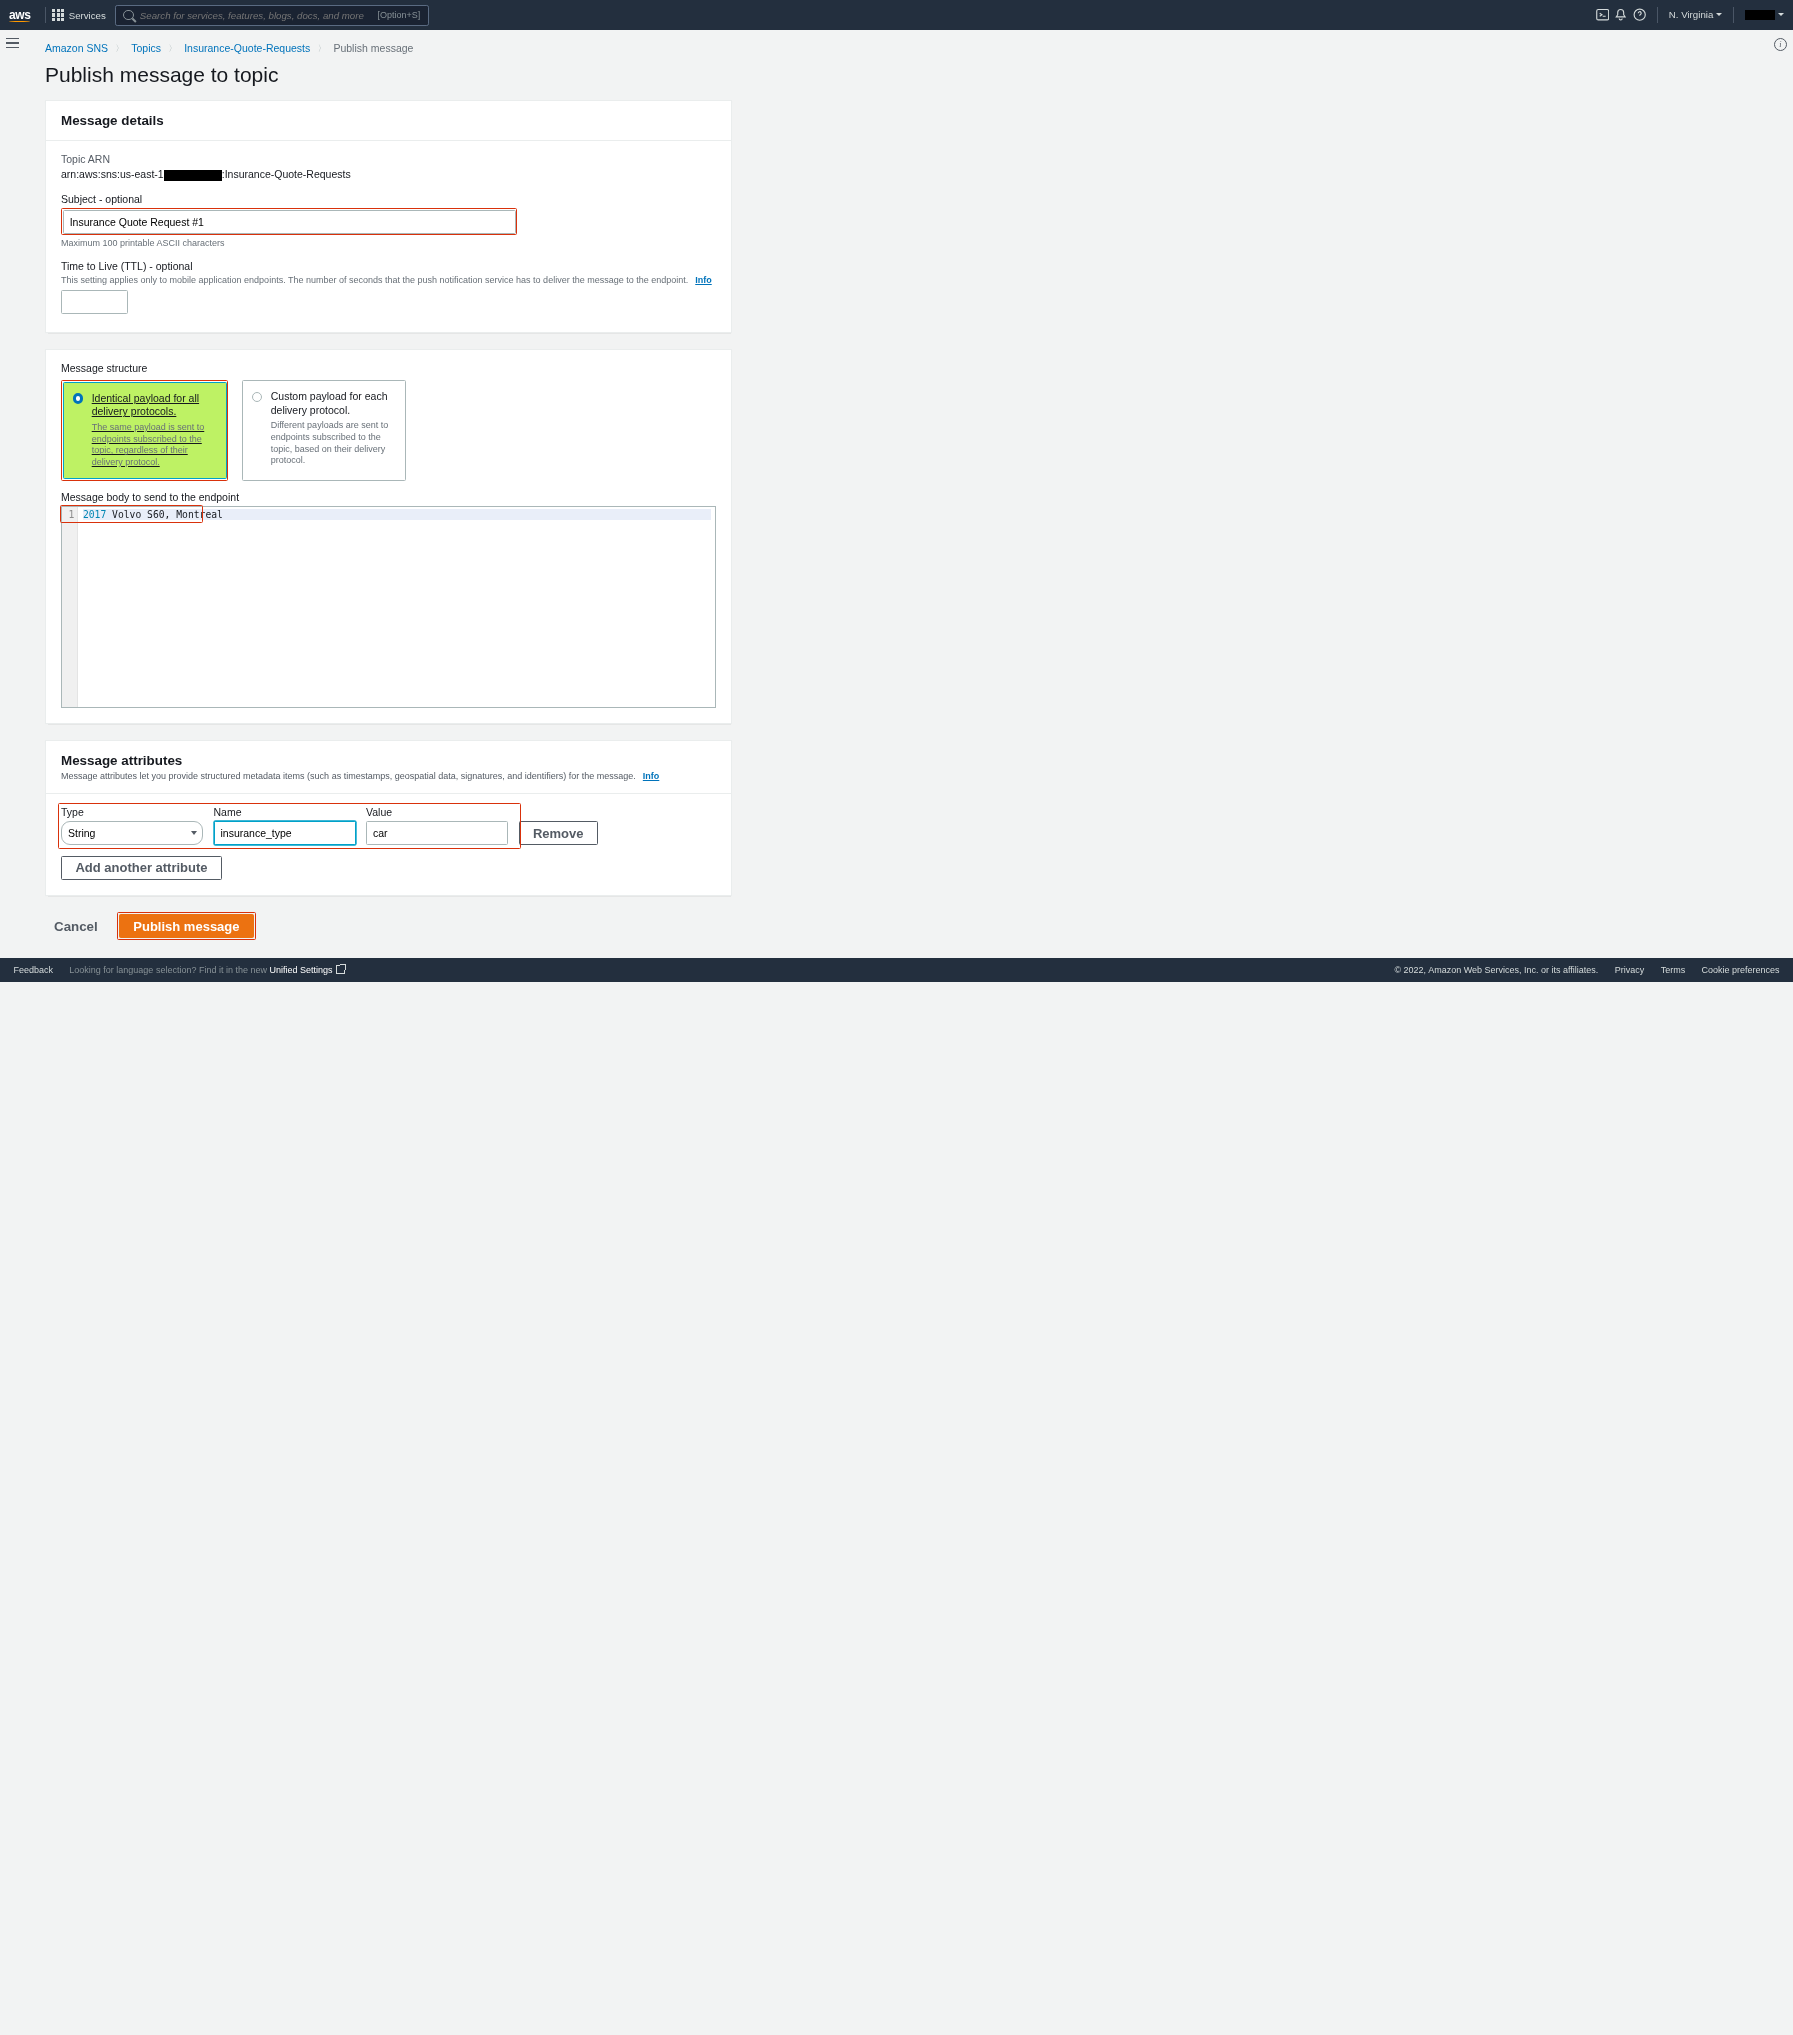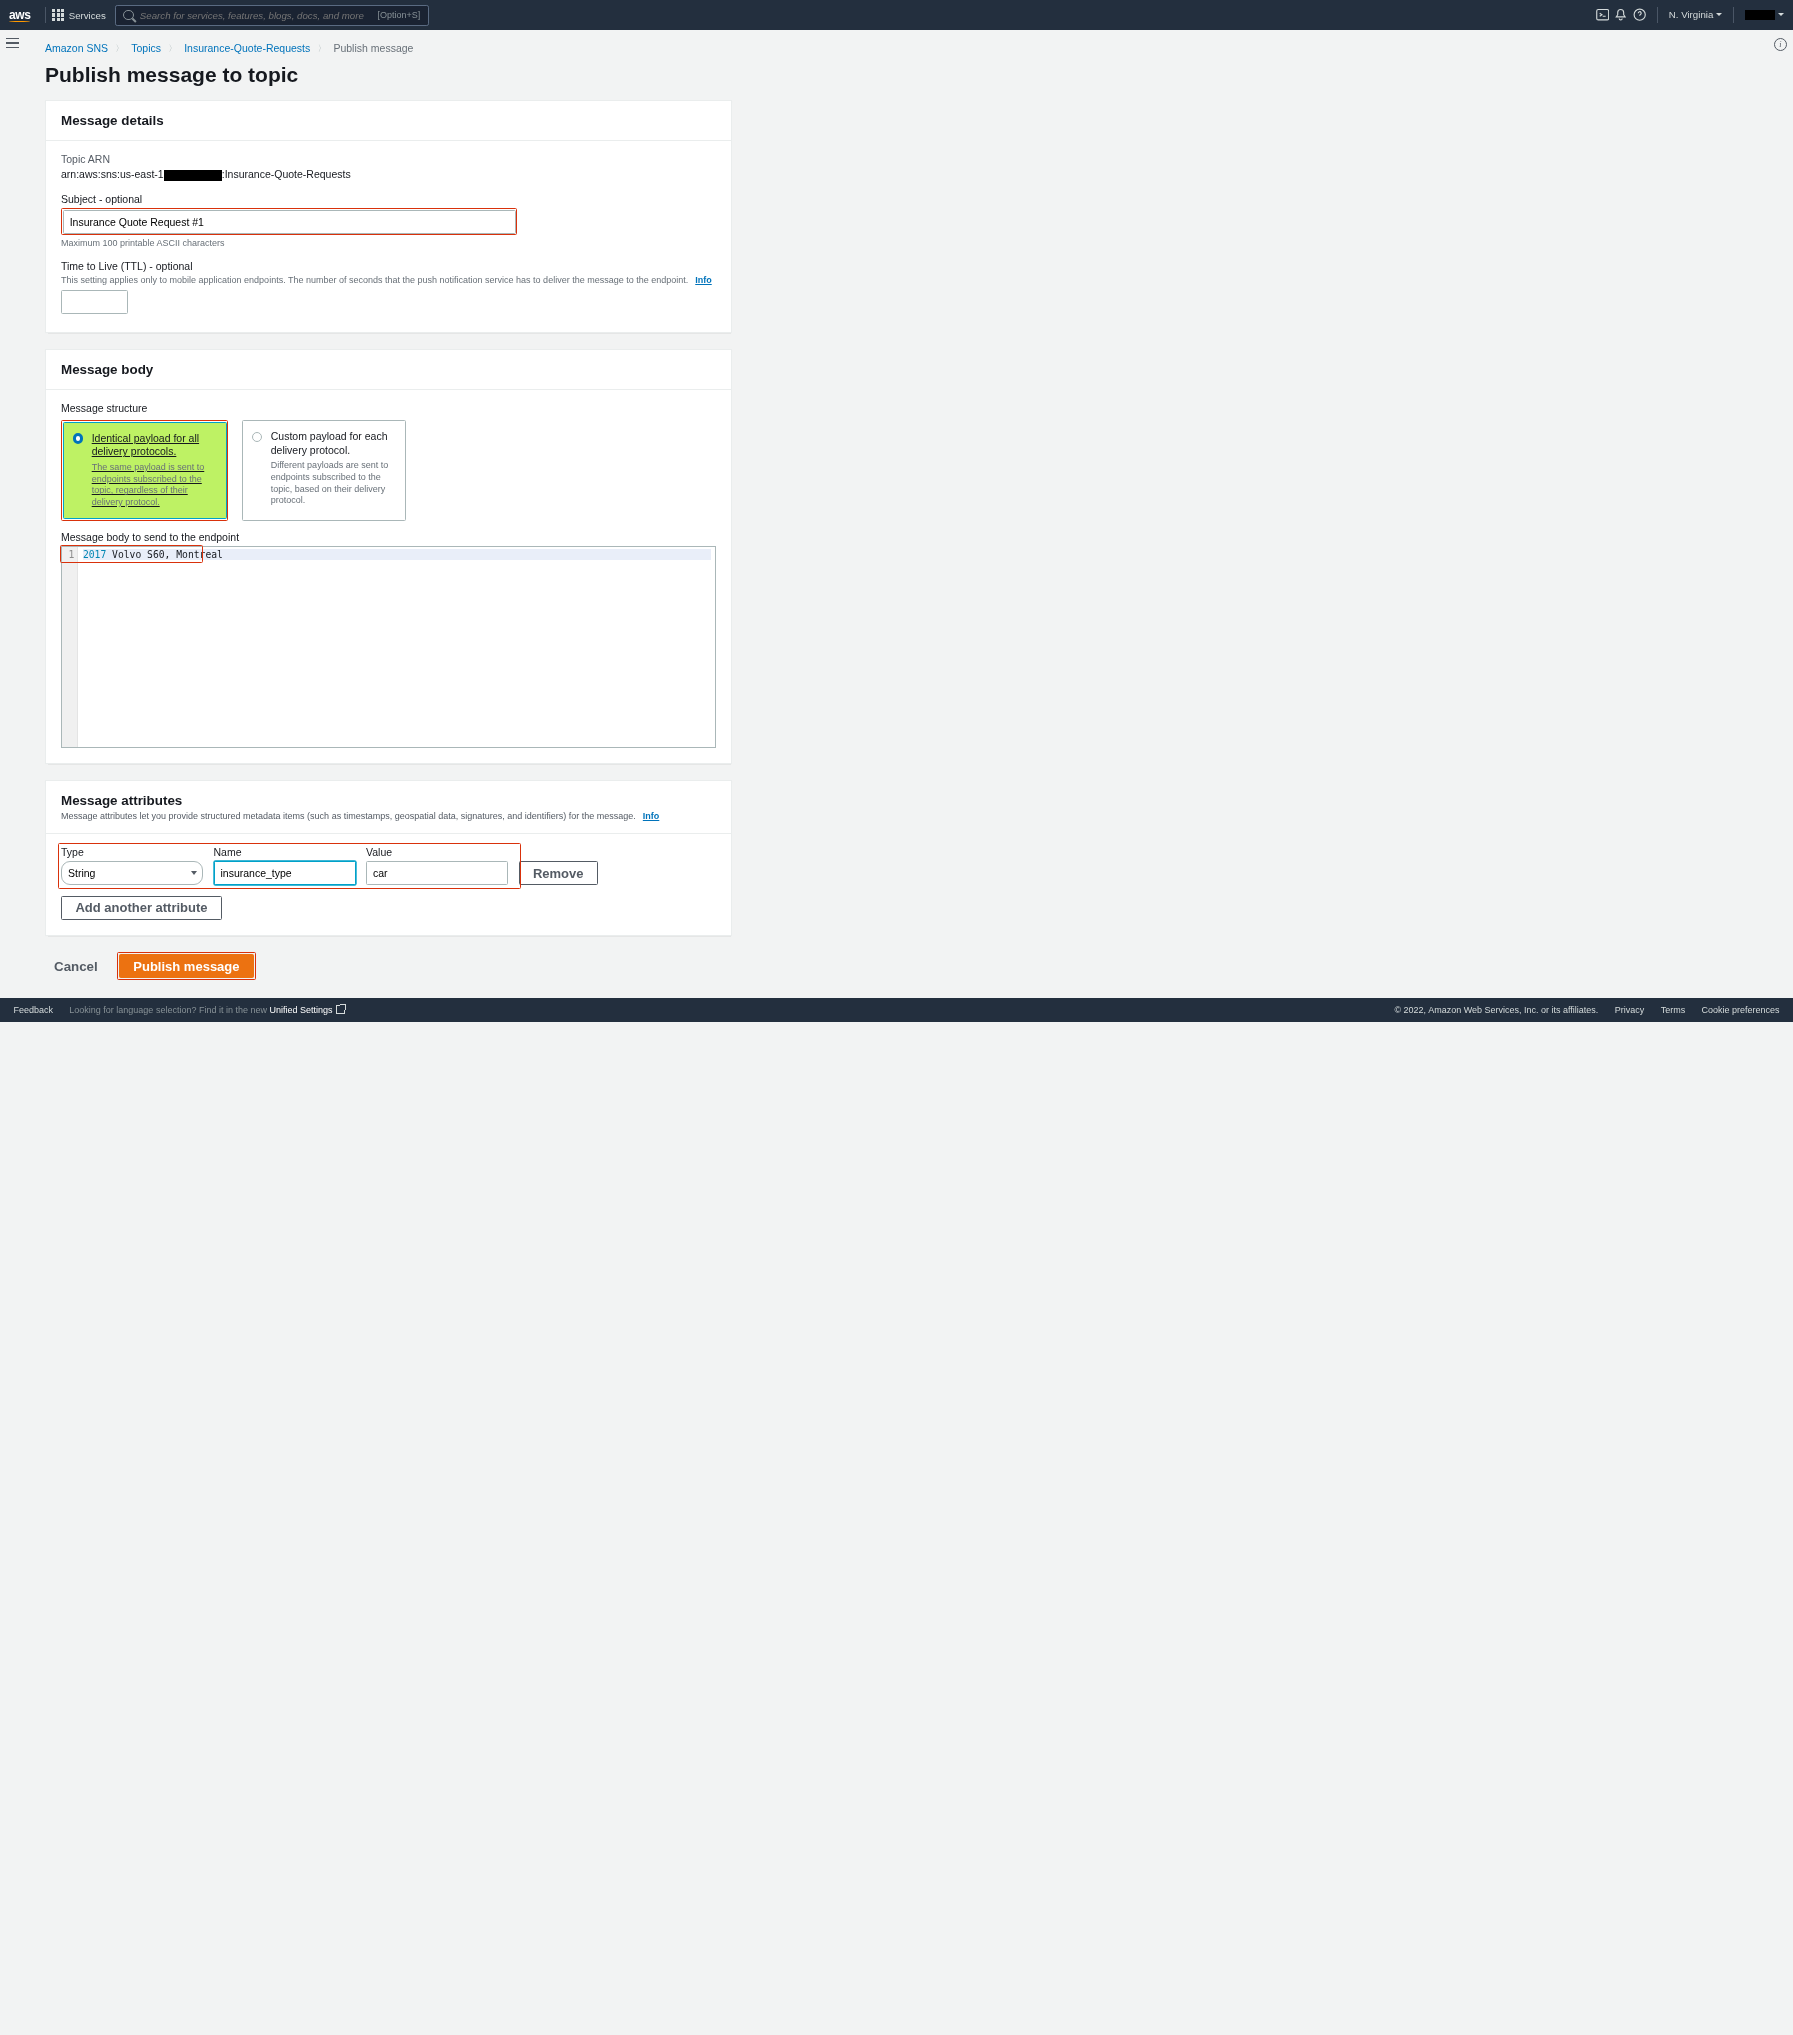--- a/index.html
+++ b/index.html
@@ -34,21 +34,21 @@
 .info-icon-right { width: 13.4px; height: 13.4px; border: 1.1px solid #545b64; border-radius: 50%; display: flex; align-items: center; justify-content: center; font-size: 8.2px; font-style: italic; font-family: serif; color: #545b64; }
 
 .content { flex: 1; padding: 12px 30px 18px 45px; max-width: 762px; }
 
 
 .breadcrumb { display: flex; align-items: center; gap: 7.5px; font-size: 10.5px; margin-bottom: 9px; }
 .breadcrumb a { color: #0073bb; text-decoration: none; }
 .breadcrumb .sep { color: #aab7b8; font-size: 8.2px; }
 .breadcrumb .current { color: #687078; }
 
-h1 { font-size: 21px; font-weight: 700; margin-bottom: 13.4px; }
+h1 { font-size: 21px; font-weight: 400; margin-bottom: 13.4px; }
 
 .panel { background: #fff; border: 0.7px solid #eaeded; box-shadow: 0 0.7px 0.7px rgba(0,0,0,0.05); margin-bottom: 16.4px; }
 .panel-header { padding: 12px 15px; border-bottom: 0.7px solid #eaeded; }
 .panel-header h2 { font-size: 13.4px; font-weight: 700; }
 .panel-body { padding: 12px 15px 15px; }
 .panel-header .desc { font-size: 9px; color: #545b64; margin-top: 3px; }
 
 .field { margin-bottom: 12px; }
 .field-label { font-size: 10.5px; color: #545b64; margin-bottom: 3px; }
 .field-label-dark { font-size: 10.5px; color: #16191f; margin-bottom: 3px; }
@@ -224,23 +224,20 @@
           <div class="field-hint">
             <span>This setting applies only to mobile application endpoints. The number of seconds that the push notification service has to deliver the message to the endpoint.</span>
             <a href="#" class="info-link">Info</a>
           </div>
           <input type="text" class="text-input small" style="margin-top: 4.5px;">
         </div>
       </div>
     </div>
 
     <div class="panel">
-      <div class="panel-header">
-        <h2>Message body</h2>
-      </div>
       <div class="panel-body">
         <div class="field-label-dark">Message structure</div>
         <div class="radio-row">
           <span class="highlight-box">
             <div class="radio-tile selected">
               <div class="radio-dot"></div>
               <div class="title">Identical payload for all delivery protocols.</div>
               <div class="desc">The same payload is sent to endpoints subscribed to the topic, regardless of their delivery protocol.</div>
             </div>
           </span>

